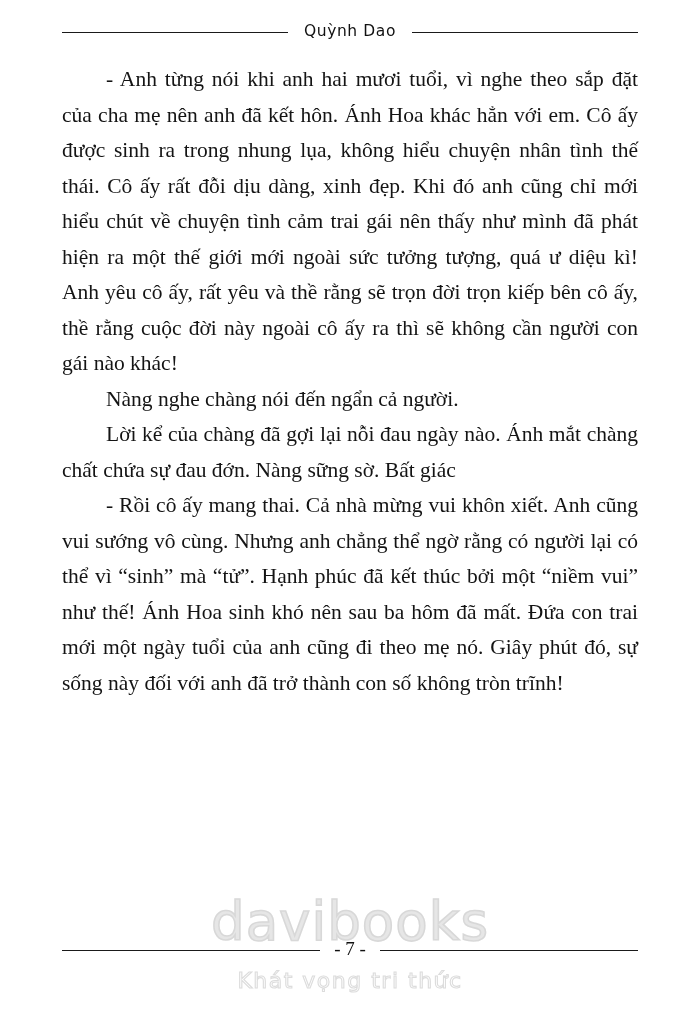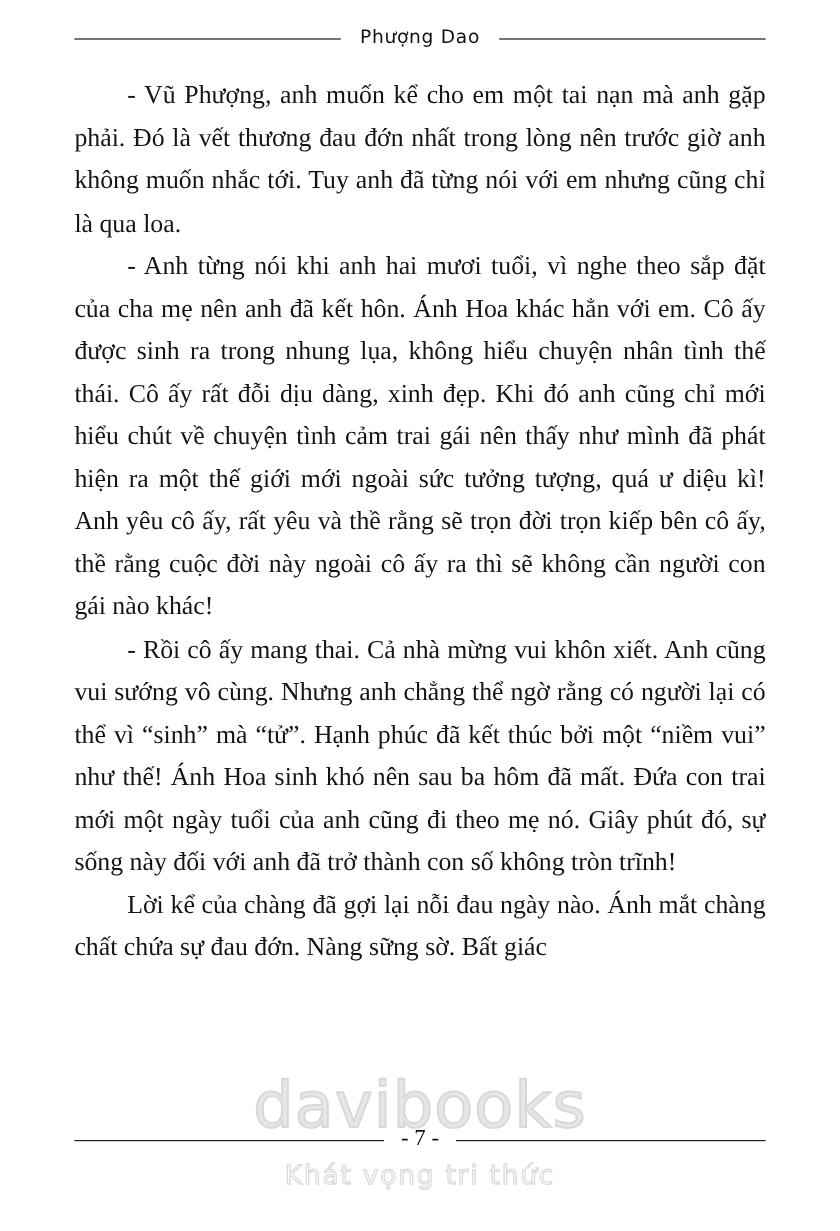--- a/index.html
+++ b/index.html
@@ -120,29 +120,29 @@
     margin-top: 2px;
   }
 </style>
 </head>
 <body>
 
 <div class="page">
 
   <div class="header">
     <div class="rule"></div>
-    <div class="title">Phượng Dao</div>
+    <div class="title">Quỳnh Dao</div>
     <div class="rule"></div>
   </div>
 
   <div class="content">
-    <p>- Vũ Phượng, anh muốn kể cho em một tai nạn mà anh gặp phải. Đó là vết thương đau đớn nhất trong lòng nên trước giờ anh không muốn nhắc tới. Tuy anh đã từng nói với em nhưng cũng chỉ là qua loa.</p>
     <p>- Anh từng nói khi anh hai mươi tuổi, vì nghe theo sắp đặt của cha mẹ nên anh đã kết hôn. Ánh Hoa khác hẳn với em. Cô ấy được sinh ra trong nhung lụa, không hiểu chuyện nhân tình thế thái. Cô ấy rất đỗi dịu dàng, xinh đẹp. Khi đó anh cũng chỉ mới hiểu chút về chuyện tình cảm trai gái nên thấy như mình đã phát hiện ra một thế giới mới ngoài sức tưởng tượng, quá ư diệu kì! Anh yêu cô ấy, rất yêu và thề rằng sẽ trọn đời trọn kiếp bên cô ấy, thề rằng cuộc đời này ngoài cô ấy ra thì sẽ không cần người con gái nào khác!</p>
+    <p>Nàng nghe chàng nói đến ngẩn cả người.</p>
+    <p>Lời kể của chàng đã gợi lại nỗi đau ngày nào. Ánh mắt chàng chất chứa sự đau đớn. Nàng sững sờ. Bất giác</p>
     <p>- Rồi cô ấy mang thai. Cả nhà mừng vui khôn xiết. Anh cũng vui sướng vô cùng. Nhưng anh chẳng thể ngờ rằng có người lại có thể vì “sinh” mà “tử”. Hạnh phúc đã kết thúc bởi một “niềm vui” như thế! Ánh Hoa sinh khó nên sau ba hôm đã mất. Đứa con trai mới một ngày tuổi của anh cũng đi theo mẹ nó. Giây phút đó, sự sống này đối với anh đã trở thành con số không tròn trĩnh!</p>
-    <p>Lời kể của chàng đã gợi lại nỗi đau ngày nào. Ánh mắt chàng chất chứa sự đau đớn. Nàng sững sờ. Bất giác</p>
   </div>
 
   <div class="watermark">
     <div class="wm-main">davibooks</div>
     <div class="wm-sub">Khát vọng tri thức</div>
   </div>
 
   <div class="footer">
     <div class="rule"></div>
     <div class="pageno">- 7 -</div>

